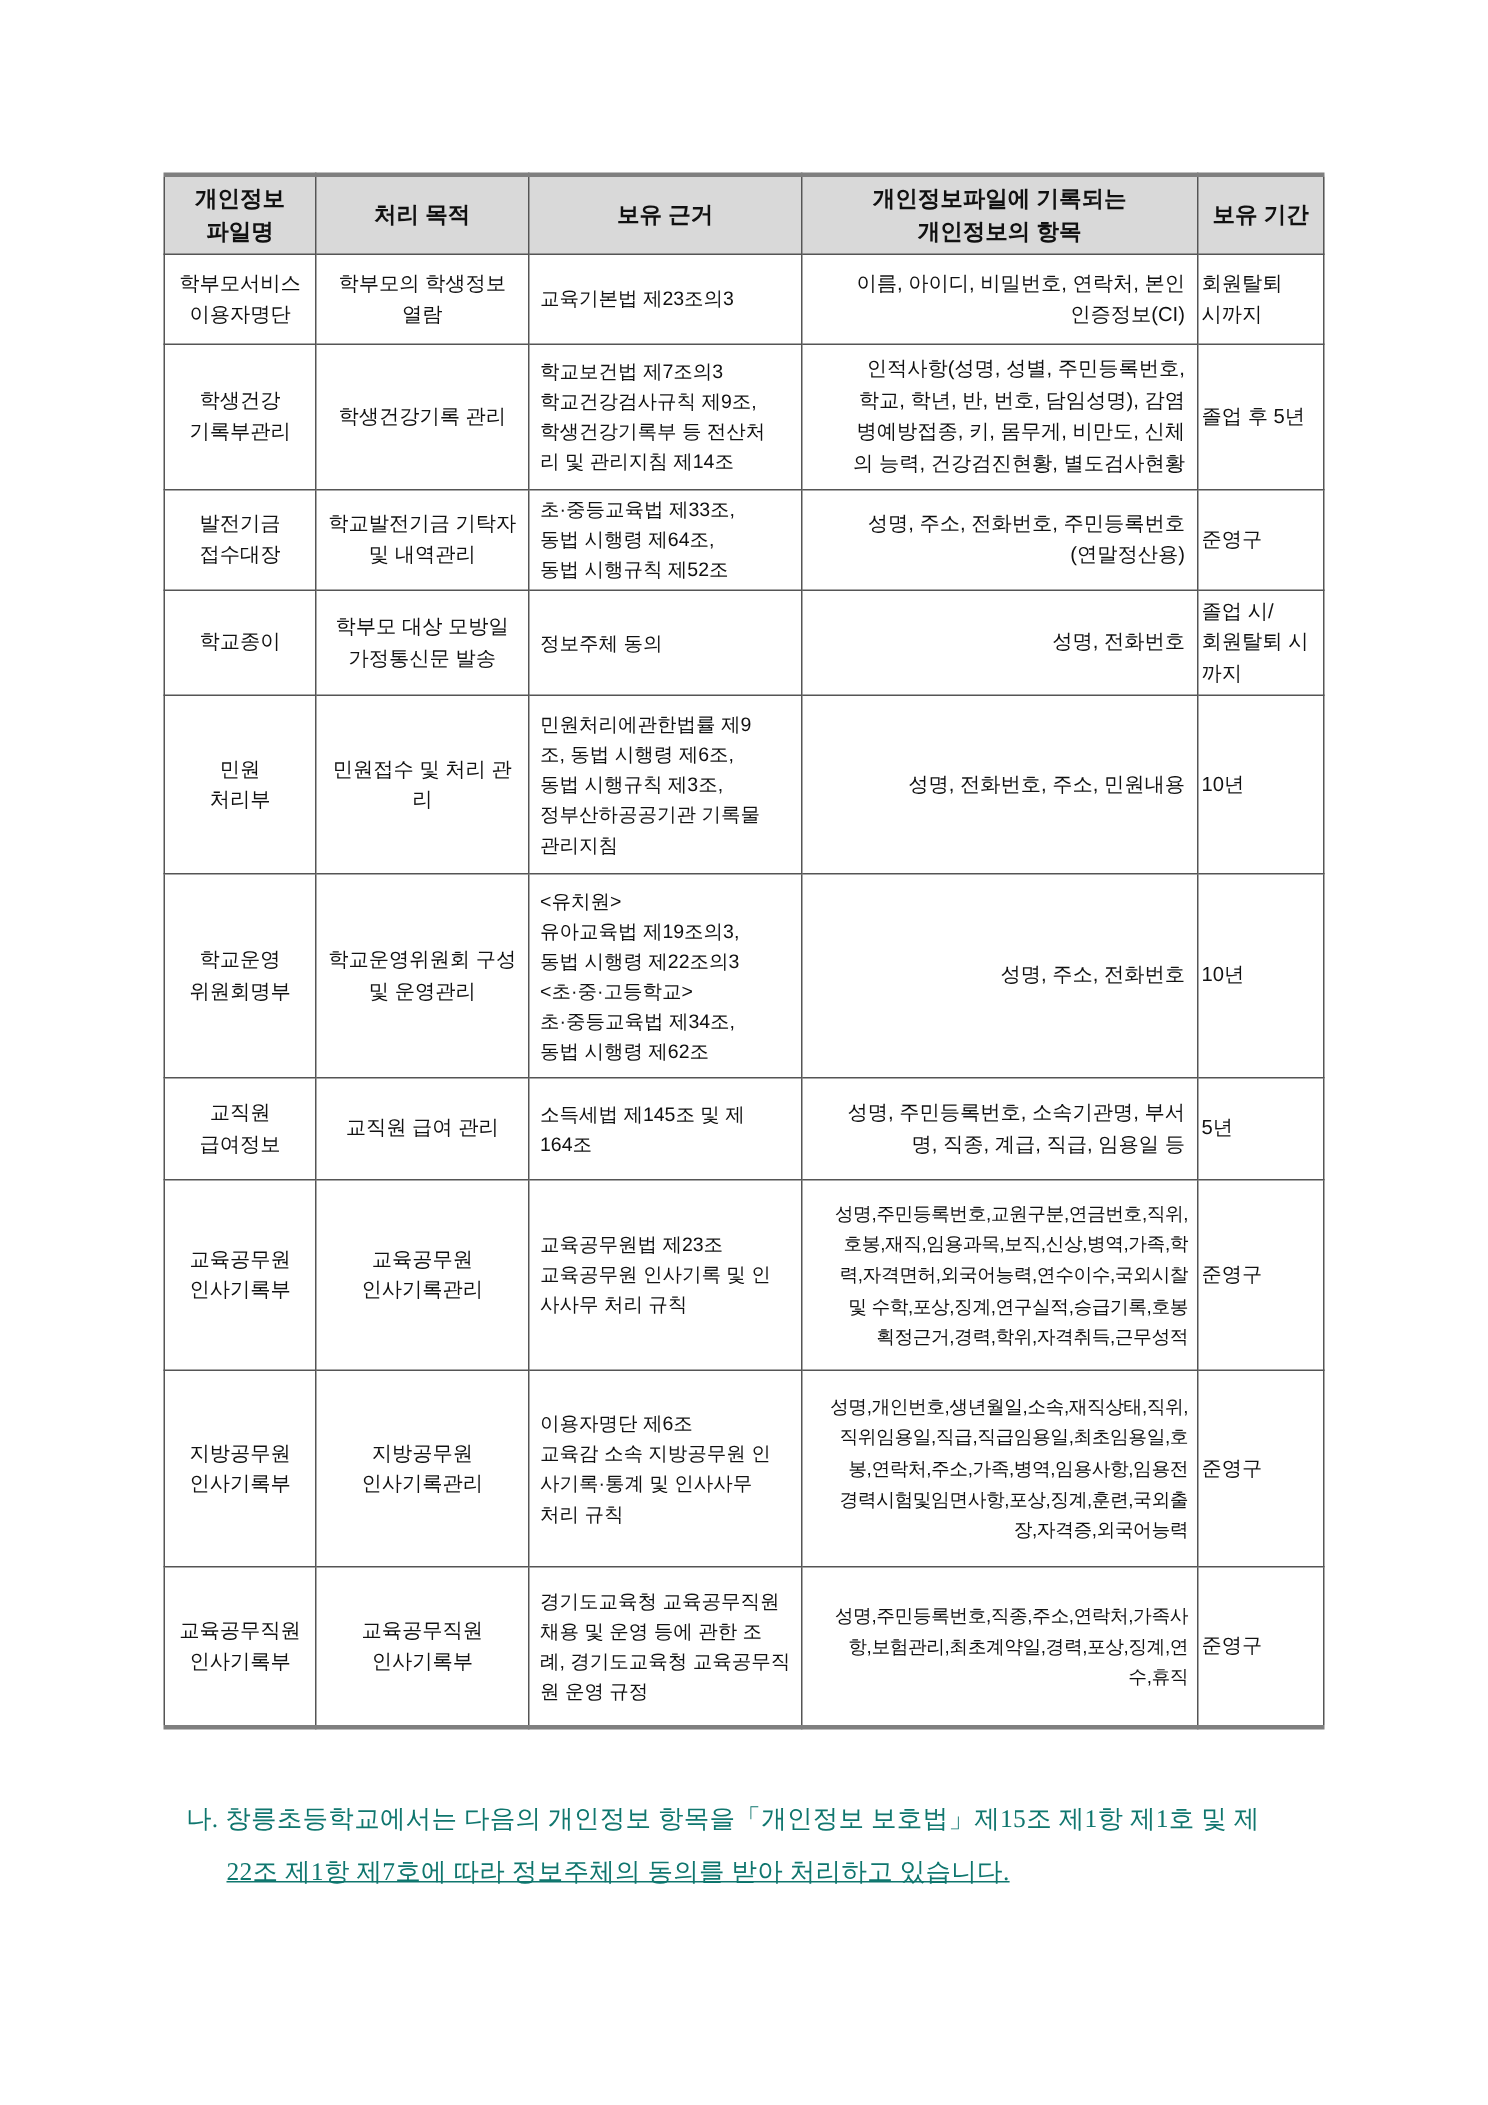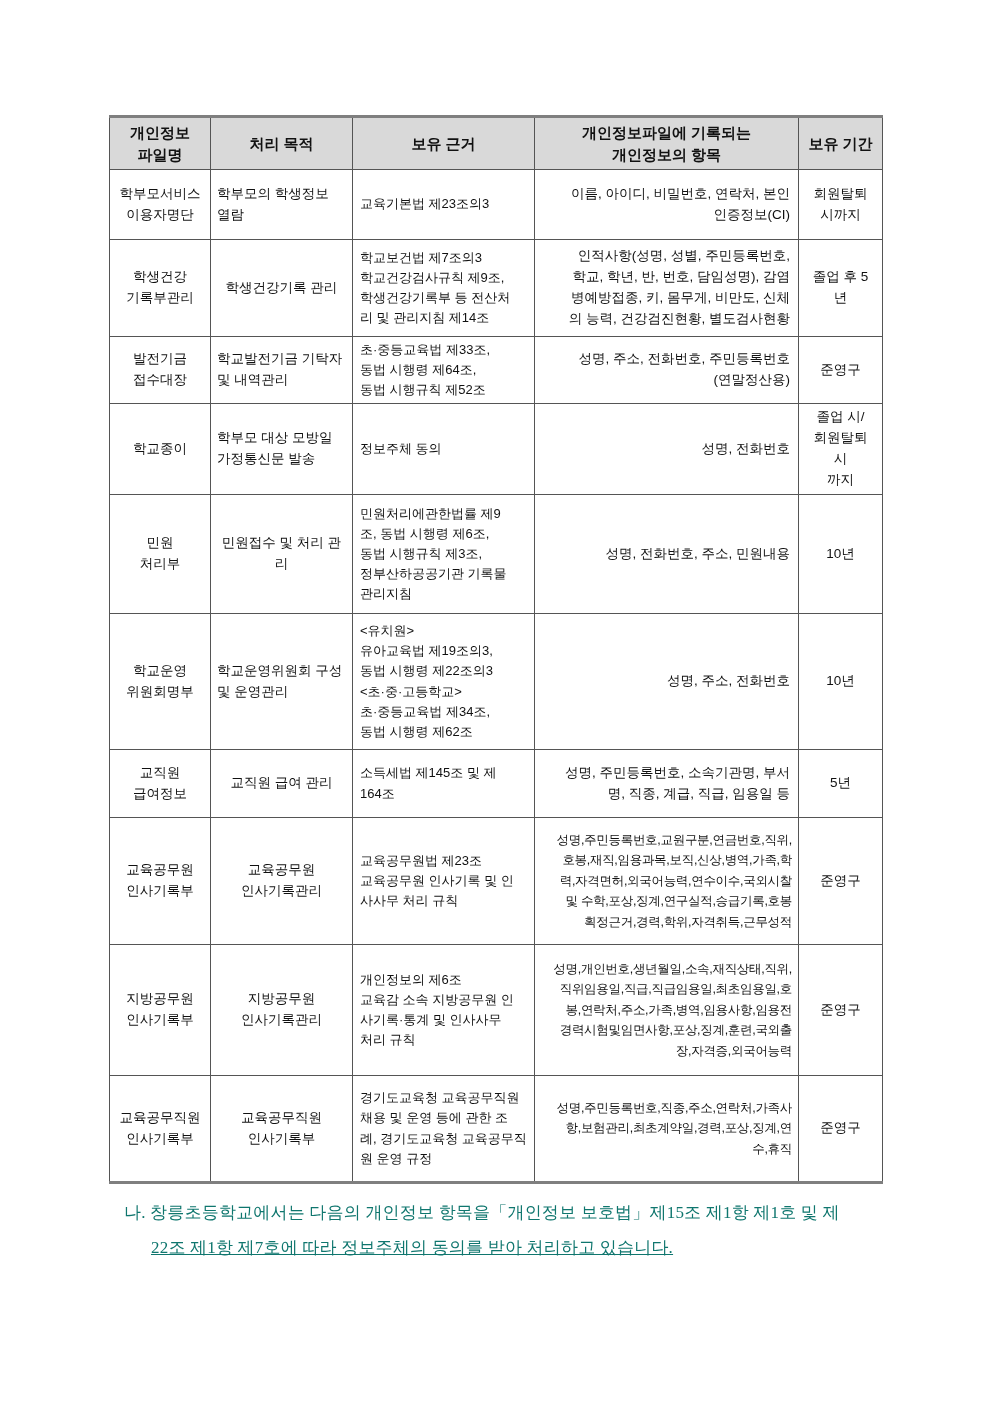--- a/index.html
+++ b/index.html
@@ -35,46 +35,46 @@
   }
   thead th{
     background:#d9d9d9;
     font-weight:bold;
     font-size:15px;
     text-align:center;
     line-height:1.45;
     letter-spacing:0;
   }
   thead tr{height:53px;}
-  tbody tr:nth-child(1){height:70px;}
+  tbody tr:nth-child(1){height:60px;}
   tbody tr:nth-child(2){height:97px;}
   tbody tr:nth-child(3){height:63px;}
   tbody tr:nth-child(4){height:70px;}
   tbody tr:nth-child(5){height:119px;}
   tbody tr:nth-child(6){height:136px;}
   tbody tr:nth-child(7){height:68px;}
   tbody tr:nth-child(8){height:127px;}
   tbody tr:nth-child(9){height:131px;}
   tbody tr:nth-child(10){height:107px;}
   tbody td:nth-child(1){text-align:center;padding:3px 2px;}
-  tbody td:nth-child(2){text-align:left;padding:3px 6px;}
+  tbody td:nth-child(2){text-align:center;padding:3px 6px;}
   tbody tr:nth-child(2) td:nth-child(2),
   tbody tr:nth-child(5) td:nth-child(2),
   tbody tr:nth-child(7) td:nth-child(2),
   tbody tr:nth-child(8) td:nth-child(2),
   tbody tr:nth-child(9) td:nth-child(2),
   tbody tr:nth-child(10) td:nth-child(2){text-align:center;}
   tbody td:nth-child(3){text-align:left;padding:3px 7px;font-size:13px;}
   tbody td:nth-child(4){text-align:right;padding:3px 8px;}
   tbody tr:nth-child(8) td:nth-child(4),
   tbody tr:nth-child(9) td:nth-child(4),
   tbody tr:nth-child(10) td:nth-child(4){
     font-size:12.5px;letter-spacing:-0.3px;line-height:1.65;padding:3px 6px;
   }
-  tbody td:nth-child(5){text-align:center;padding:3px 12px;}
+  tbody td:nth-child(5){text-align:left;padding:3px 2px;}
   .note{
     position:absolute;
     left:124px;top:1196px;
     width:766px;
     font-family:"Liberation Serif","DejaVu Serif",serif;
     font-size:17px;
     line-height:2.05;
     color:#0f766e;
     letter-spacing:0.2px;
   }
@@ -201,21 +201,21 @@
 력,자격면허,외국어능력,연수이수,국외시찰
 및 수학,포상,징계,연구실적,승급기록,호봉
 획정근거,경력,학위,자격취득,근무성적</td>
           <td>준영구</td>
         </tr>
         <tr>
           <td>지방공무원
 인사기록부</td>
           <td>지방공무원
 인사기록관리</td>
-          <td>개인정보의 제6조
+          <td>이용자명단 제6조
 교육감 소속 지방공무원 인
 사기록·통계 및 인사사무
 처리 규칙</td>
           <td>성명,개인번호,생년월일,소속,재직상태,직위,
 직위임용일,직급,직급임용일,최초임용일,호
 봉,연락처,주소,가족,병역,임용사항,임용전
 경력시험및임면사항,포상,징계,훈련,국외출
 장,자격증,외국어능력</td>
           <td>준영구</td>
         </tr>

